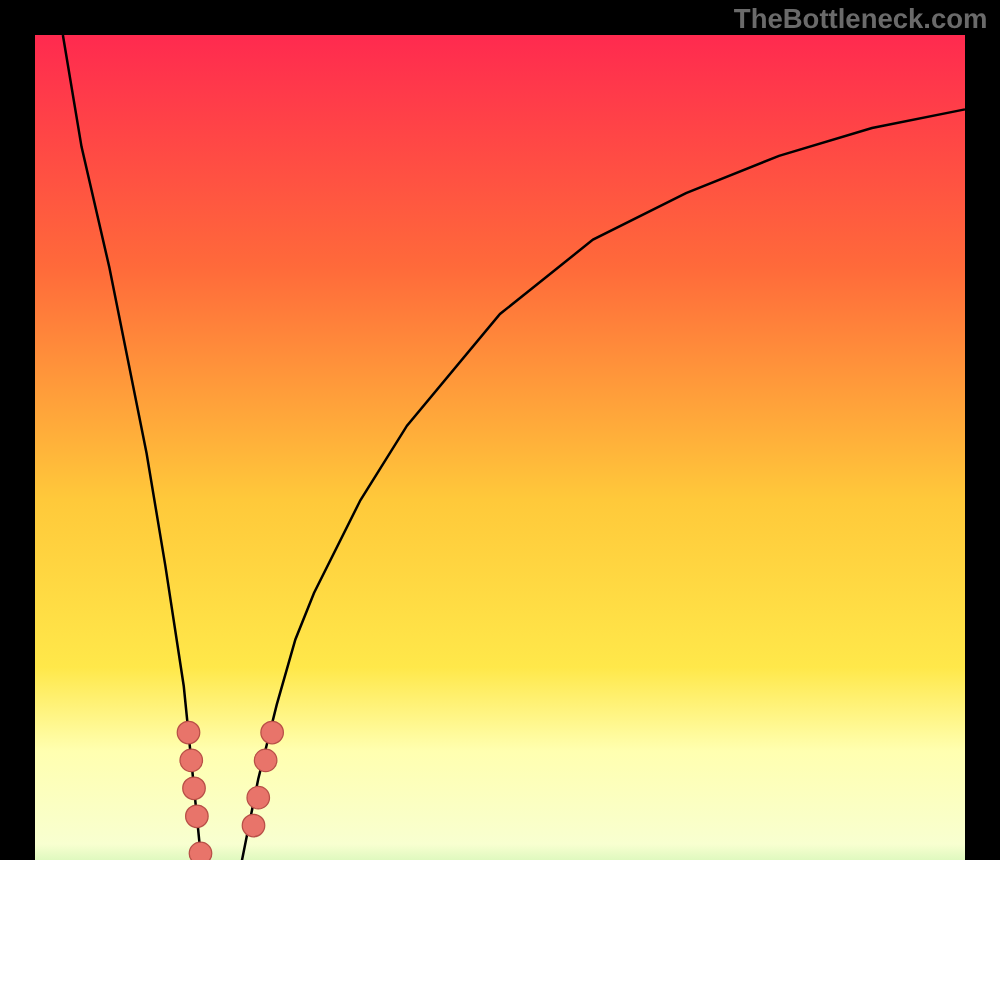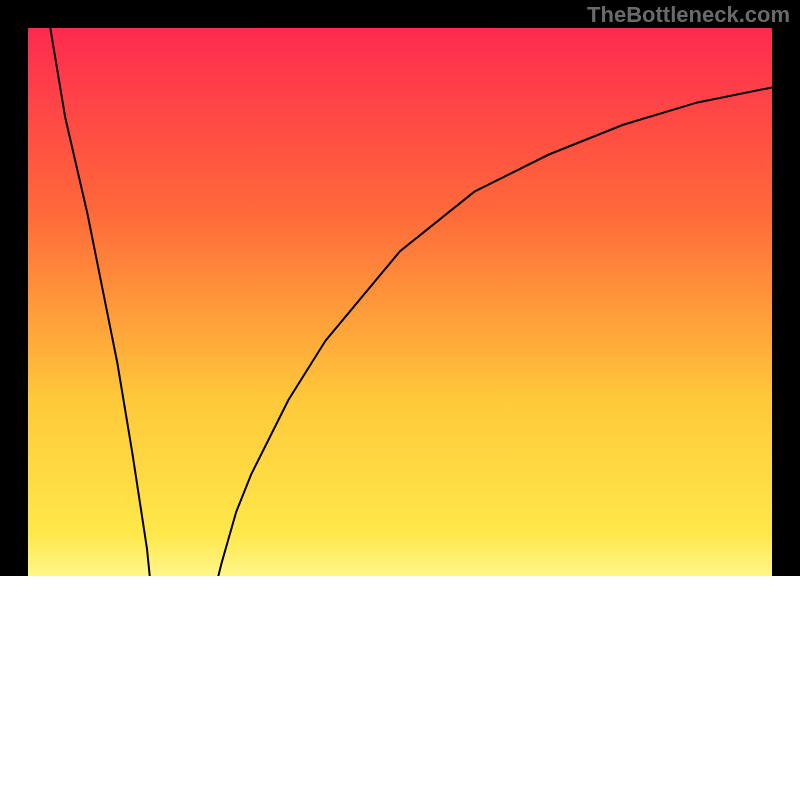--- a/index.html
+++ b/index.html
@@ -2,21 +2,21 @@
 <html><head>
 <meta charset="utf-8">
 <style>
   body {
     margin: 0;
     padding: 0;
     background: #fff;
   }
   .container {
     width: 800px;
-    height: 576px;
+    height: 688px;
     position: relative;
   }
   svg {
     display: block;
   }
 </style>
 </head>
 <body>
 
 <div class="container">

